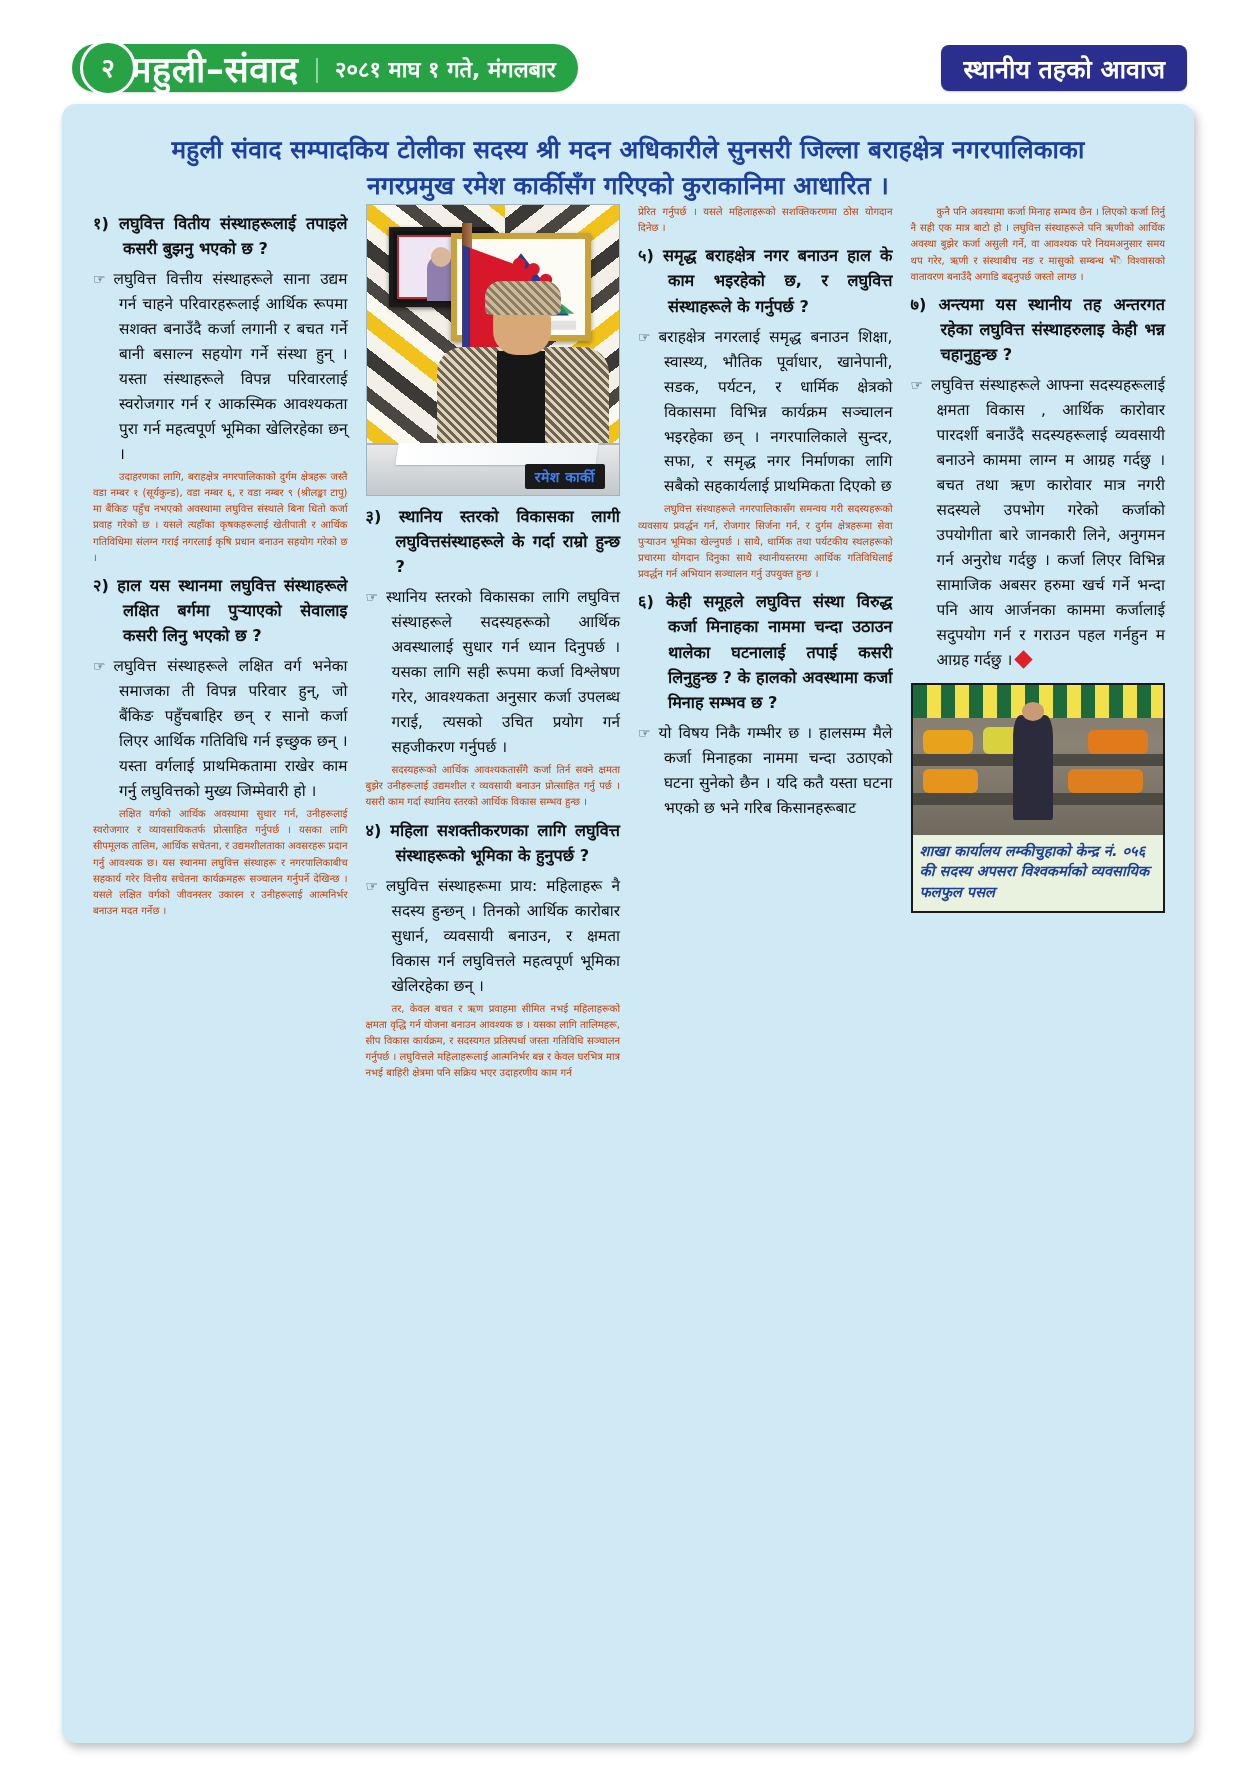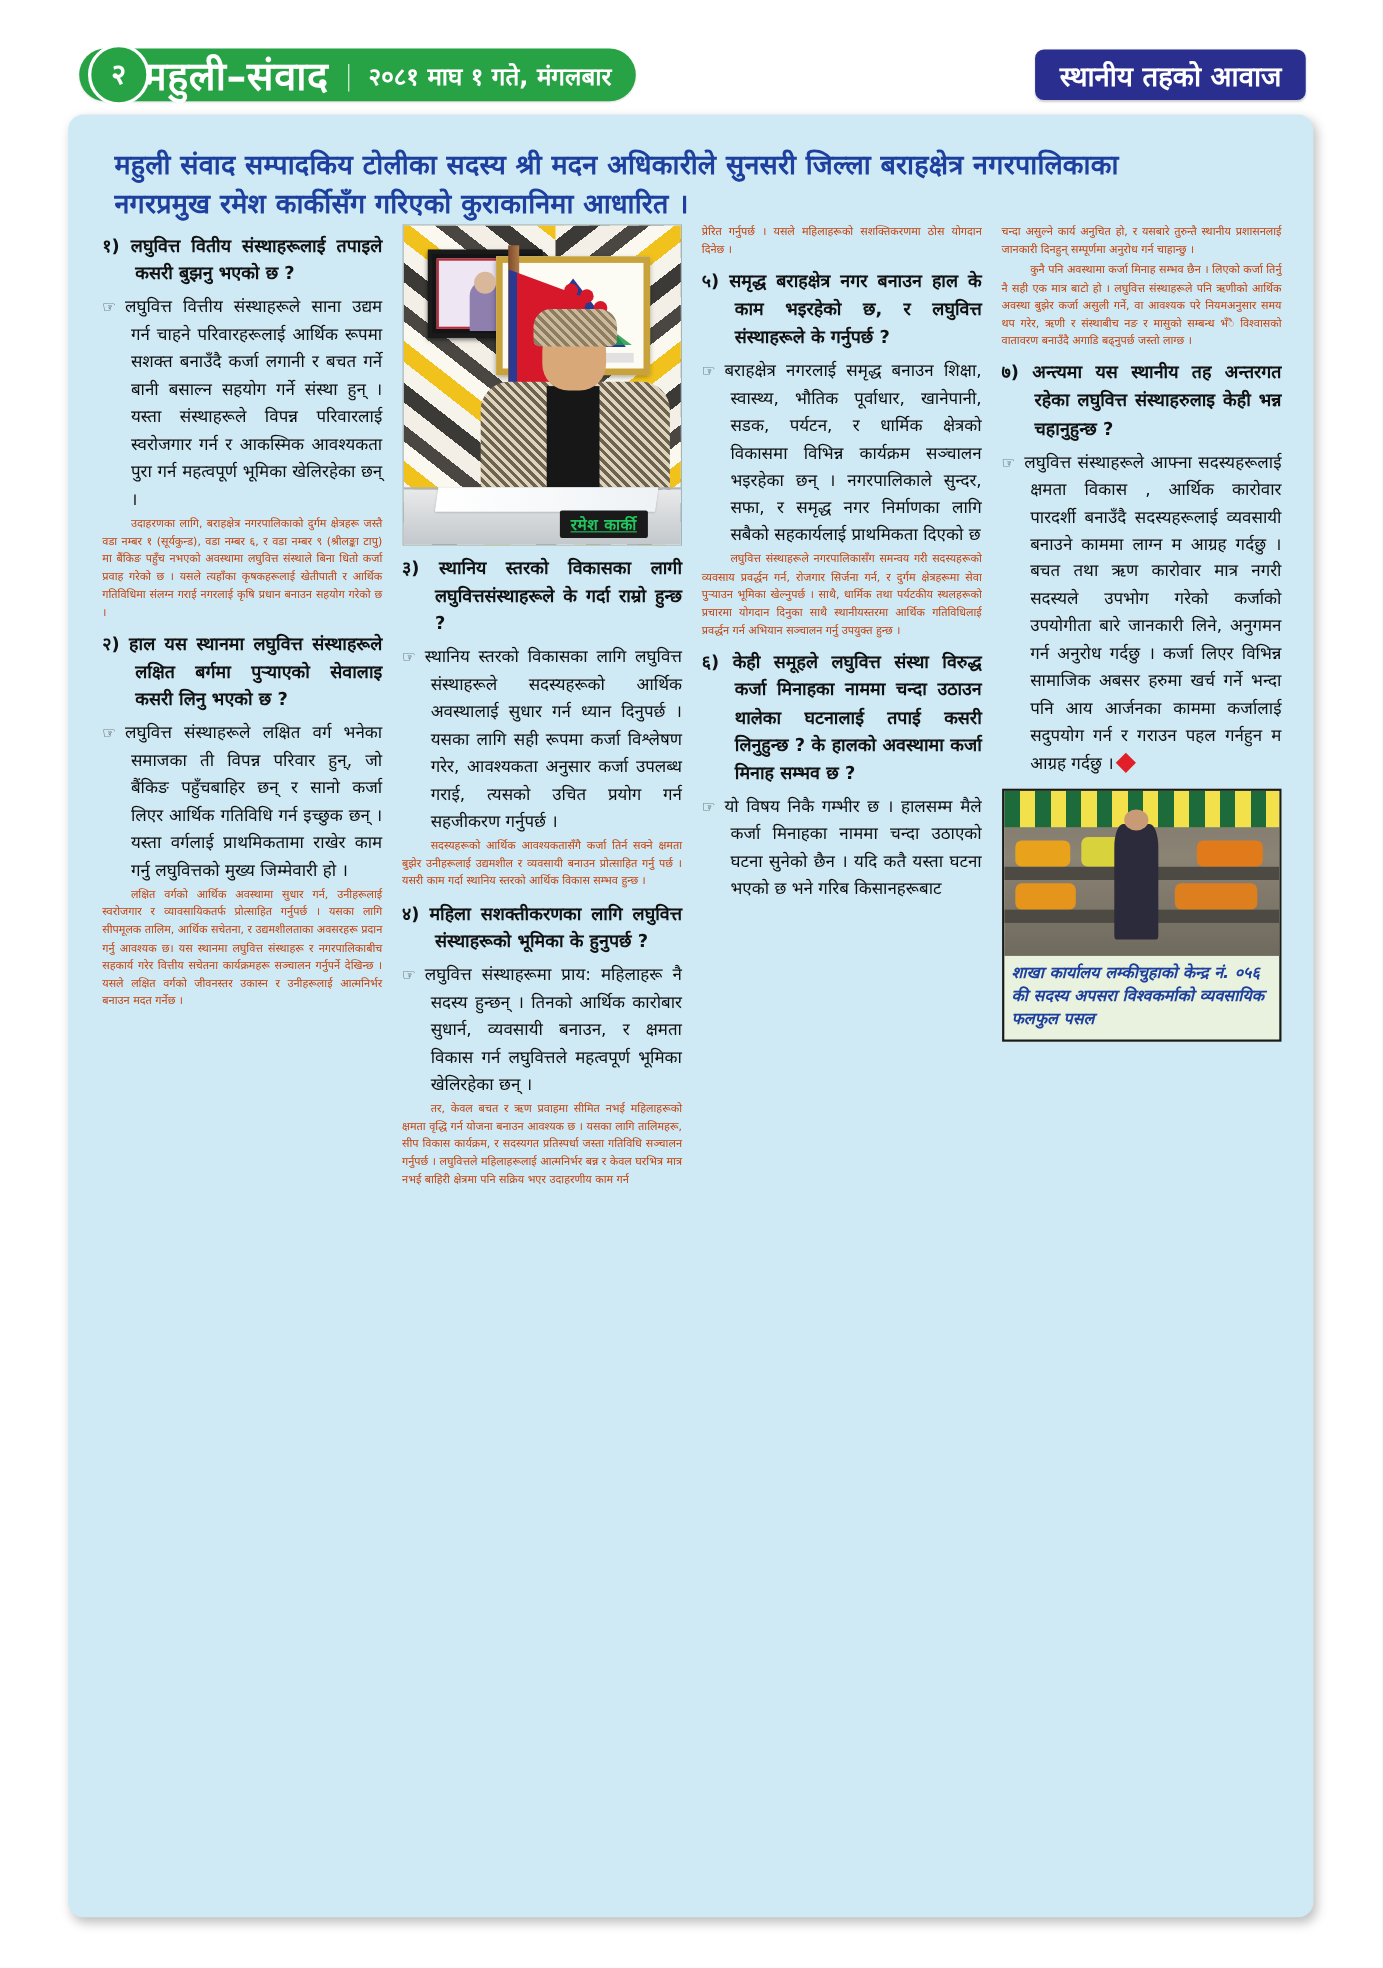--- a/index.html
+++ b/index.html
@@ -100,21 +100,21 @@
     border-radius: 14px;
     box-shadow: 3px 5px 10px rgba(0,0,0,.25);
     padding: 24px 22px 18px 22px;
   }
 
   .headline {
     color: #1d3f9e;
     font-size: 24.5px;
     font-weight: bold;
     line-height: 1.45;
-    text-align: left;
+    text-align: center;
     padding: 4px 20px 0 20px;
     letter-spacing: .2px;
   }
   .headline .l2 { display: block; }
 
   
   .cols {
     position: absolute;
     left: 22px;
     top: 100px;
@@ -301,30 +301,29 @@
   .papers {
     position: absolute;
     left: 30px; bottom: 30px;
     width: 200px; height: 22px;
     background: linear-gradient(90deg,#fff,#eef2f5);
     transform: skewX(-8deg);
     box-shadow: 0 1px 2px rgba(0,0,0,.2);
   }
   .nameplate {
     position: absolute;
-    right: 30px; bottom: 6px;
+    right: 14px; bottom: 6px;
     padding: 3px 10px;
     background: #1a1a1a;
-    color: #22c55e;
+    color: #3b82f6;
     font-size: 14px;
     font-weight: bold;
     border-radius: 2px;
     letter-spacing: .5px;
     white-space: nowrap;
-    text-decoration: underline;
   }
 
   
   .photobox {
     width: 100%;
     border: 2px solid #1a1a1a;
     background: #e8f2de;
     margin-top: 10px;
   }
   .photo-img {
@@ -464,21 +463,20 @@
     <div class="col mid2">
       <p class="t noind">प्रेरित गर्नुपर्छ । यसले महिलाहरूको सशक्तिकरणमा ठोस योगदान दिनेछ ।</p>
       <p class="q">५) समृद्ध बराहक्षेत्र नगर बनाउन हाल के काम भइरहेको छ, र लघुवित्त संस्थाहरूले के गर्नुपर्छ ?</p>
       <p class="a"><span class="hand">☞</span><span>बराहक्षेत्र नगरलाई समृद्ध बनाउन शिक्षा, स्वास्थ्य, भौतिक पूर्वाधार, खानेपानी, सडक, पर्यटन, र धार्मिक क्षेत्रको विकासमा विभिन्न कार्यक्रम सञ्चालन भइरहेका छन् । नगरपालिकाले सुन्दर, सफा, र समृद्ध नगर निर्माणका लागि सबैको सहकार्यलाई प्राथमिकता दिएको छ</span></p>
       <p class="t">लघुवित्त संस्थाहरूले नगरपालिकासँग समन्वय गरी सदस्यहरूको व्यवसाय प्रवर्द्धन गर्न, रोजगार सिर्जना गर्न, र दुर्गम क्षेत्रहरूमा सेवा पुर्‍याउन भूमिका खेल्नुपर्छ । साथै, धार्मिक तथा पर्यटकीय स्थलहरूको प्रचारमा योगदान दिनुका साथै स्थानीयस्तरमा आर्थिक गतिविधिलाई प्रवर्द्धन गर्न अभियान सञ्चालन गर्नु उपयुक्त हुन्छ ।</p>
       <p class="q">६) केही समूहले लघुवित्त संस्था विरुद्ध कर्जा मिनाहका नाममा चन्दा उठाउन थालेका घटनालाई तपाई कसरी लिनुहुन्छ ? के हालको अवस्थामा कर्जा मिनाह सम्भव छ ?</p>
       <p class="a"><span class="hand">☞</span><span>यो विषय निकै गम्भीर छ । हालसम्म मैले कर्जा मिनाहका नाममा चन्दा उठाएको घटना सुनेको छैन । यदि कतै यस्ता घटना भएको छ भने गरिब किसानहरूबाट</span></p>
     </div>
 
     <div class="col right">
-      <p class="t noind">चन्दा असुल्ने कार्य अनुचित हो, र यसबारे तुरुन्तै स्थानीय प्रशासनलाई जानकारी दिनहुन् सम्पूर्णमा अनुरोध गर्न चाहान्छु ।</p>
       <p class="t">कुनै पनि अवस्थामा कर्जा मिनाह सम्भव छैन । लिएको कर्जा तिर्नु नै सही एक मात्र बाटो हो । लघुवित्त संस्थाहरूले पनि ऋणीको आर्थिक अवस्था बुझेर कर्जा असुली गर्ने, वा आवश्यक परे नियमअनुसार समय थप गरेर, ऋणी र संस्थाबीच नङ र मासुको सम्बन्ध भँै विश्वासको वातावरण बनाउँदै अगाडि बढ्नुपर्छ जस्तो लाग्छ ।</p>
       <p class="q">७) अन्त्यमा यस स्थानीय तह अन्तरगत रहेका लघुवित्त संस्थाहरुलाइ केही भन्न चहानुहुन्छ ?</p>
       <p class="a"><span class="hand">☞</span><span>लघुवित्त संस्थाहरूले आफ्ना सदस्यहरूलाई क्षमता विकास , आर्थिक कारोवार पारदर्शी बनाउँदै सदस्यहरूलाई व्यवसायी बनाउने काममा लाग्न म आग्रह गर्दछु । बचत तथा ऋण कारोवार मात्र नगरी सदस्यले उपभोग गरेको कर्जाको उपयोगीता बारे जानकारी लिने, अनुगमन गर्न अनुरोध गर्दछु । कर्जा लिएर विभिन्न सामाजिक अबसर हरुमा खर्च गर्ने भन्दा पनि आय आर्जनका काममा कर्जालाई सदुपयोग गर्न र गराउन पहल गर्नहुन म आग्रह गर्दछु ।</span><span class="diamond"></span></p>
 
 
       <div class="photobox">
         <div class="photo-img shop">
           <div class="awn"></div>
           <div class="f1"></div>
             <div class="f2"></div>

